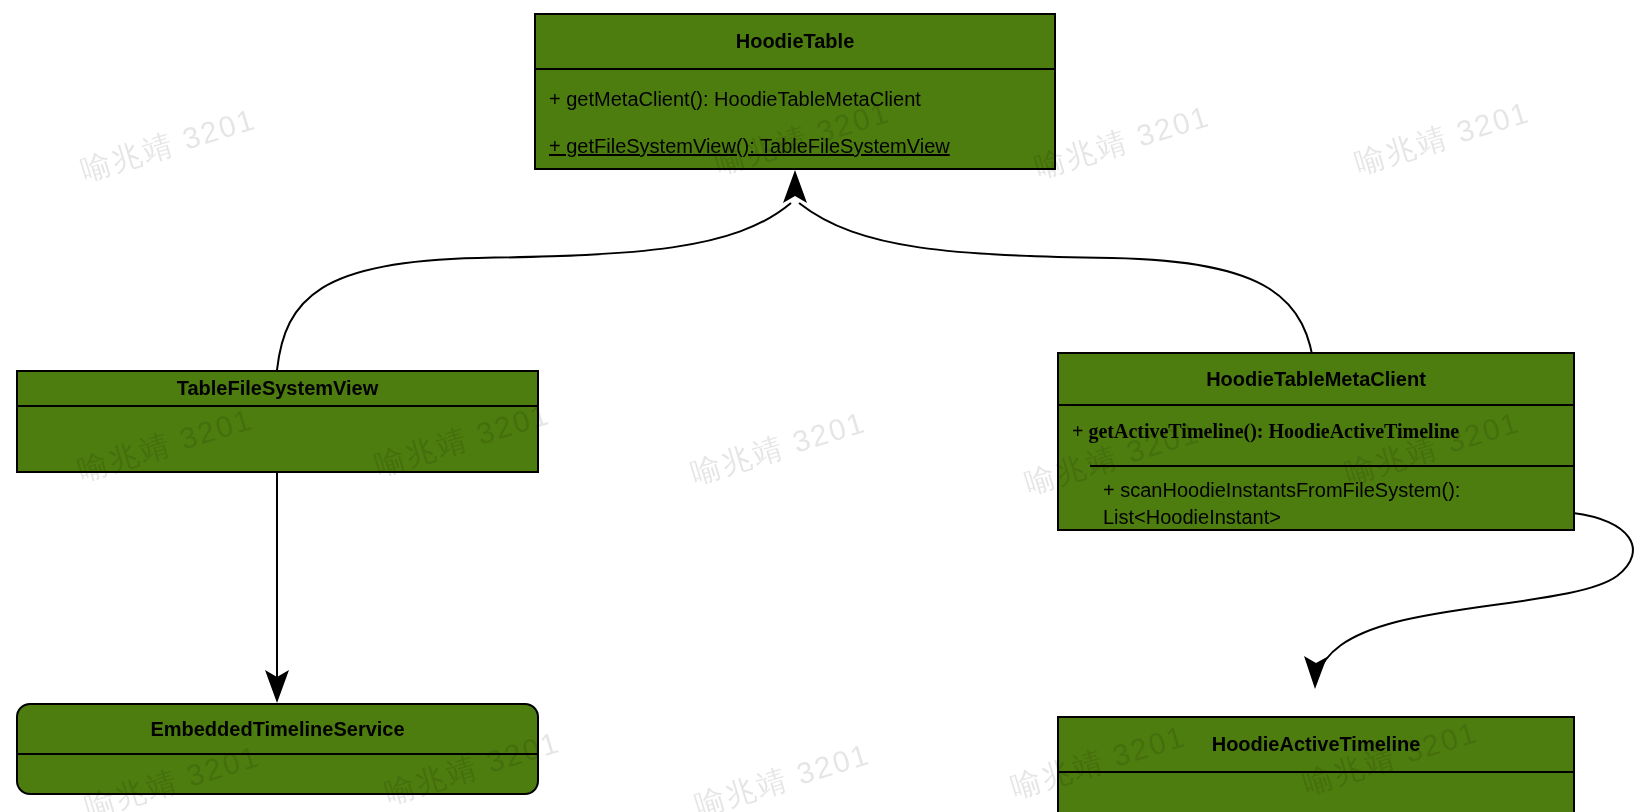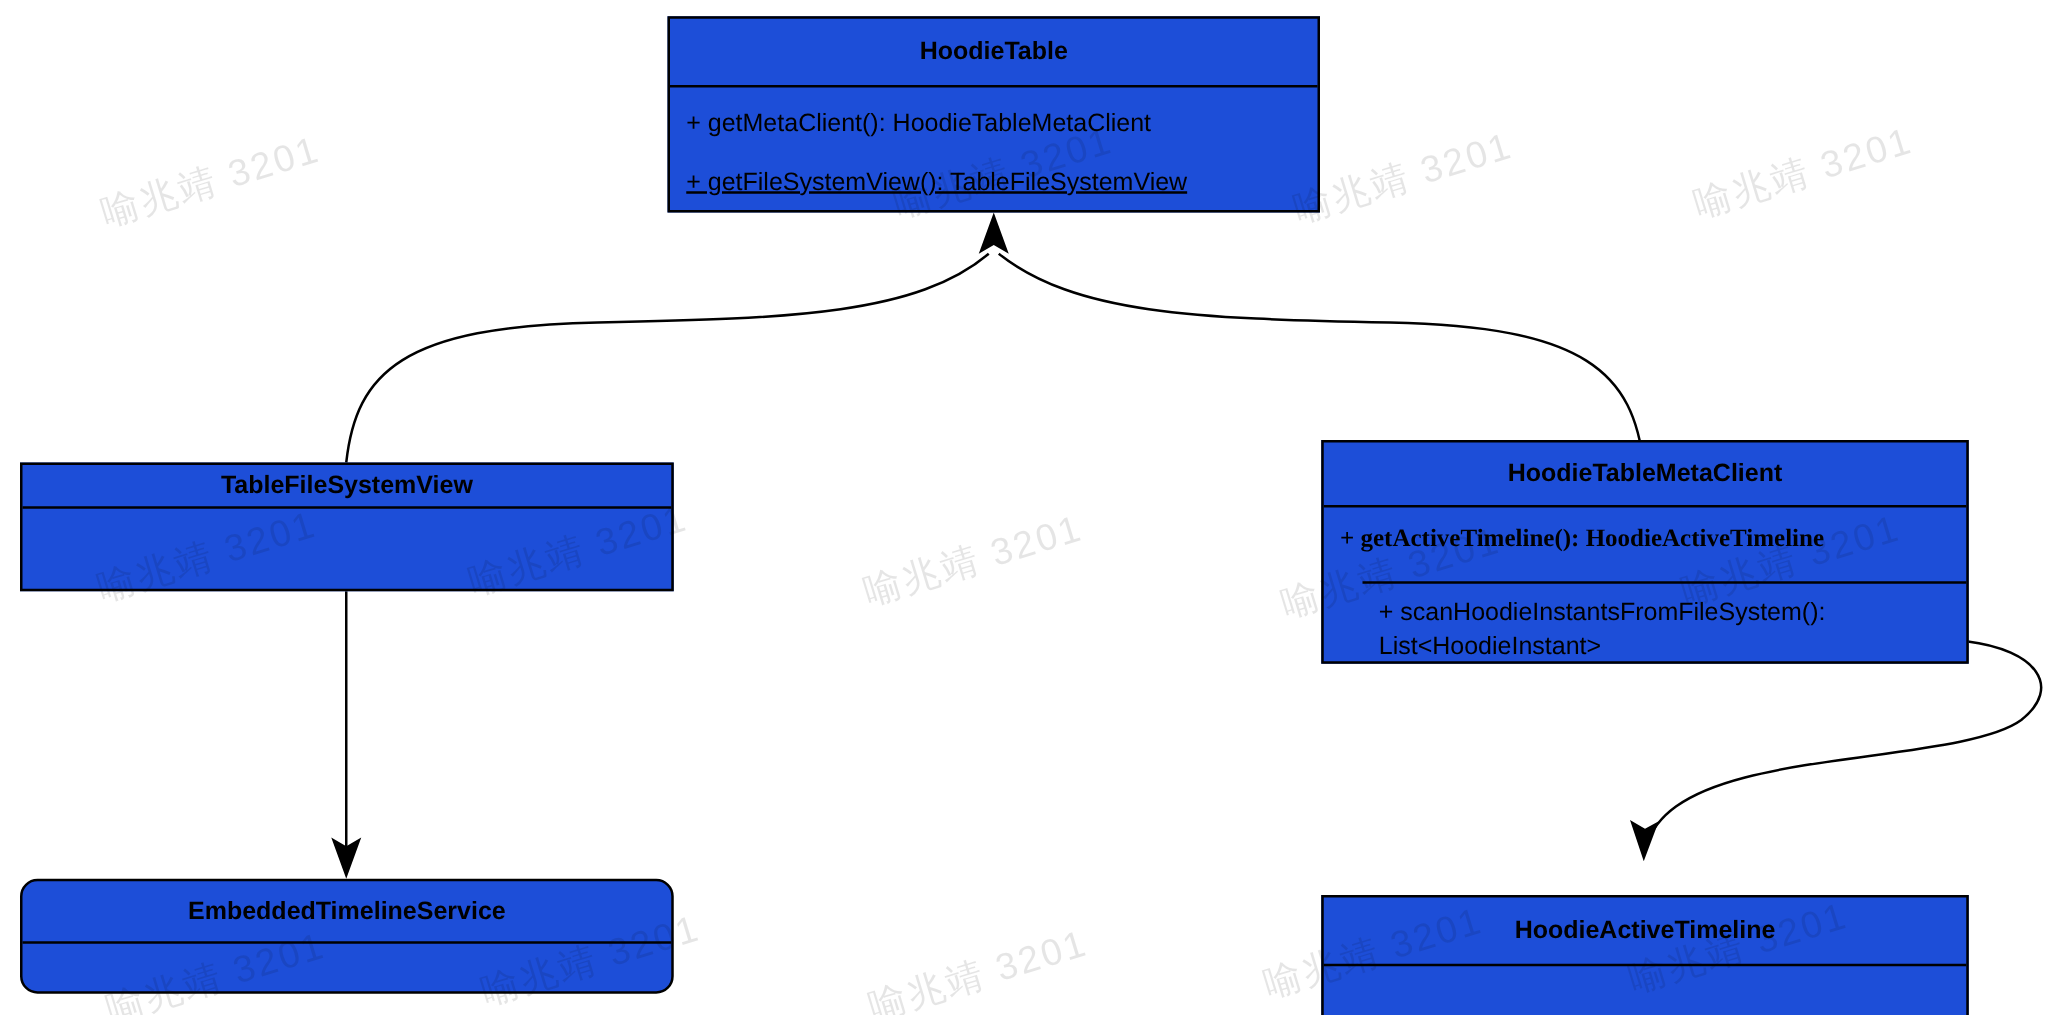--- a/index.html
+++ b/index.html
@@ -10,21 +10,21 @@
     font-family:"Liberation Sans", sans-serif;
     overflow:hidden;
   }
   svg.edges{position:absolute;left:0;top:0;width:1650px;height:812px;pointer-events:none;}
   svg.edges path.line{fill:none;stroke:#000;stroke-width:2;}
   svg.edges path.head{fill:#000;stroke:none;}
 
   .uml-box{
     position:absolute;
     box-sizing:border-box;
-    background:#1d4ed8;
+    background:#4d7c0f;
     border:2px solid #000000;
     color:#000;
   }
   .uml-title{
     box-sizing:border-box;
     display:flex;align-items:center;justify-content:center;
     font-size:20px;font-weight:bold;
     white-space:nowrap;
   }
   .uml-sep{border-top:2px solid #000;}

